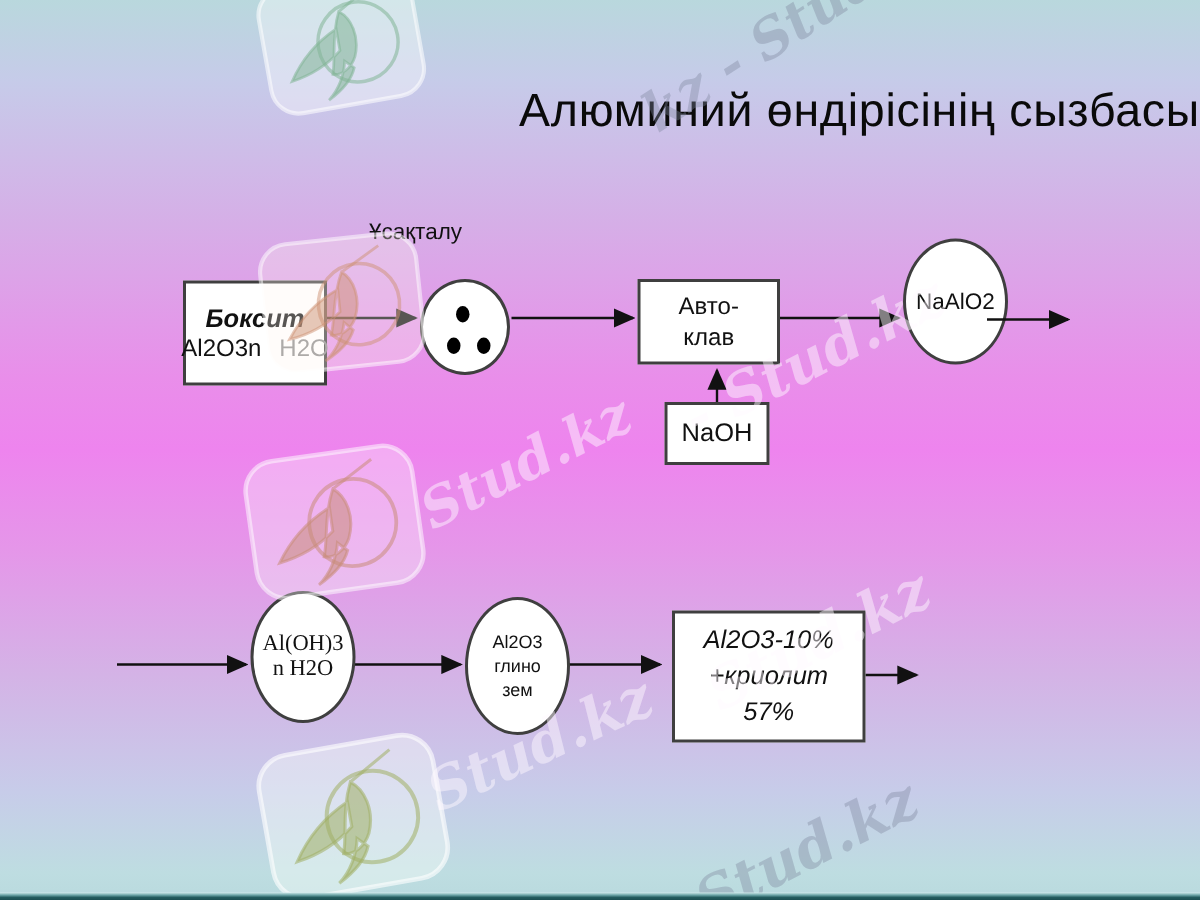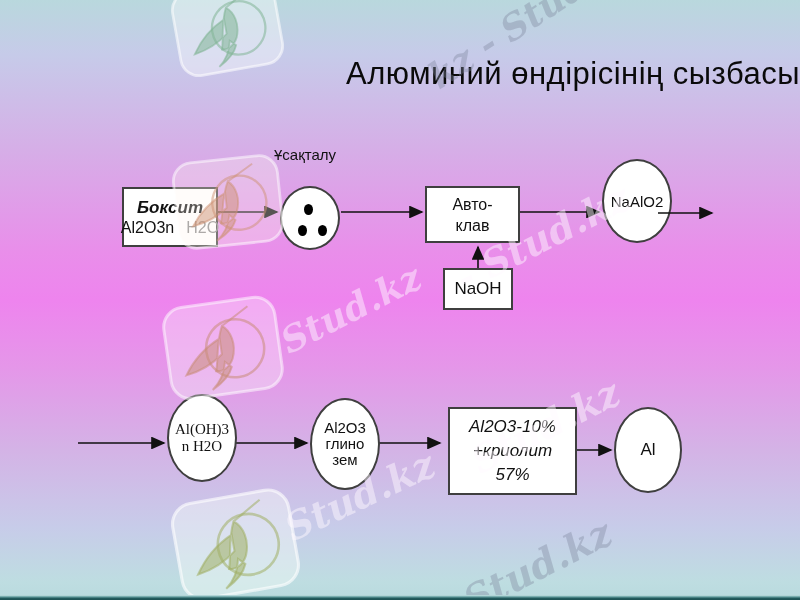--- a/index.html
+++ b/index.html
@@ -22,39 +22,39 @@
       #c7cce9 88%,
       var(--bg-bottom) 97%,
       #b9dade 100%);
   }
   .bottom-bar{position:absolute;left:0;right:0;bottom:0;height:5px;z-index:5;
     background:linear-gradient(180deg,#cfe9ea 0%,#6ba4a6 35%,var(--bottom-bar) 65%,#1c4f52 100%);}
   .slide-title{
     position:absolute;left:0;right:0;top:56px;text-align:right;z-index:2;
     font-size:31px;color:#0a0a0a;letter-spacing:.5px;
   }
-  .crush-label{position:absolute;left:246px;top:146px;z-index:2;font-size:15px;color:#111;margin-left:28px;}
+  .crush-label{position:absolute;left:246px;top:146px;z-index:2;font-size:15px;color:#111;}
   .node{
     position:absolute;background:var(--node-fill);border:2px solid var(--node-border);
     box-sizing:border-box;display:flex;flex-direction:column;align-items:center;
     justify-content:center;color:#111;z-index:2;text-align:center;
   }
   .ellipse{border-radius:50%;}
-  .bauxite{left:122px;top:187px;width:96px;height:60px;}
+  .bauxite{left:122px;top:187px;width:96px;height:70px;}
   .bauxite .bx1{font-size:17px;font-weight:bold;font-style:italic;line-height:21px;}
   .bauxite .bx2{font-size:16px;line-height:19px;}
   .bauxite .muted{color:#8a8a8a;margin-left:12px;}
   .crusher{left:280px;top:186px;width:60px;height:64px;}
   .dot{position:absolute;background:#000;border-radius:50%;width:9px;height:11px;}
   .dot1{left:22px;top:16px;} .dot2{left:16px;top:37px;} .dot3{left:36px;top:37px;}
   .autoclave{left:425px;top:186px;width:95px;height:57px;font-size:16px;line-height:21px;}
   .naoh{left:443px;top:268px;width:70px;height:42px;font-size:17px;}
   .naalo2{left:602px;top:159px;width:70px;height:84px;font-size:15px;}
   .aloh3{left:167px;top:394px;width:70px;height:88px;font-size:15px;line-height:17px;font-family:Liberation Serif, serif;}
-  .alumina{left:310px;top:398px;width:70px;height:92px;font-size:15px;line-height:16px;}
+  .alumina{left:310px;top:398px;width:70px;height:92px;font-size:12px;line-height:16px;}
   .electrolyte{left:448px;top:407px;width:129px;height:88px;font-size:17px;line-height:24px;font-style:italic;}
   .alnode{left:614px;top:407px;width:68px;height:86px;font-size:17px;}
   .arrows{position:absolute;left:0;top:0;z-index:1;}
   .arrows-top{position:absolute;left:0;top:0;z-index:3;pointer-events:none;}
   .wm{position:absolute;z-index:3;pointer-events:none;white-space:nowrap;
       font-family:"DejaVu Serif",serif;font-style:italic;font-weight:bold;}
   .wm-pink{color:rgba(255,248,255,0.48);}
   .wm-gray{color:rgba(125,135,158,0.38);}
   .wm-a{left:432px;top:58px;font-size:36px;transform:rotate(-33deg);transform-origin:left center;}
   .wm-b{left:458px;top:258px;font-size:38px;transform:rotate(-27deg);transform-origin:left center;}
@@ -128,23 +128,20 @@
     <div>глино</div>
     <div>зем</div>
   </div>
 
   <div class="node electrolyte">
     <div>Al2O3-10%</div>
     <div>+криолит</div>
     <div>57%</div>
   </div>
 
-  <div class="node ellipse alnode">
-    <div>Al</div>
-  </div>
 
   <svg class="arrows-top" width="800" height="600">
     <line x1="658" y1="213" x2="712" y2="213" stroke="#111" stroke-width="1.6" marker-end="url(#ah)"></line>
   </svg>
 
   <svg class="logo logo-1" viewBox="0 0 120 100">
     <rect x="4" y="4" width="112" height="92" rx="20" fill="rgba(255,255,255,0.38)" stroke="rgba(255,255,255,0.55)" stroke-width="3"></rect>
     <circle cx="72" cy="52" r="29" fill="none" stroke="rgba(130,180,150,0.55)" stroke-width="2.5"></circle>
     <path d="M62,28 C70,34 74,48 68,62 C64,70 56,74 50,72 C54,60 54,44 62,28 Z M58,40 C40,48 28,60 20,72 C34,70 48,64 58,56 Z M60,64 C58,74 52,84 44,90 C52,86 62,80 66,70 Z M62,28 L90,12" fill="rgba(130,180,150,0.55)" stroke="rgba(130,180,150,0.55)" stroke-width="2"></path>
   </svg>

